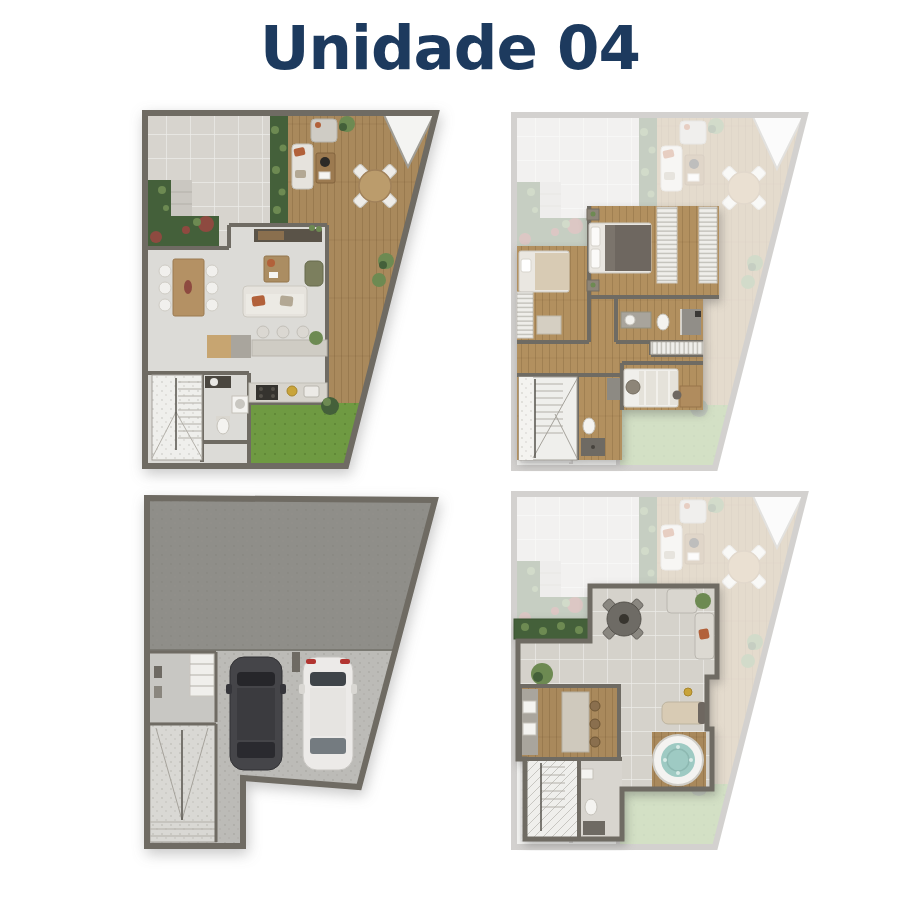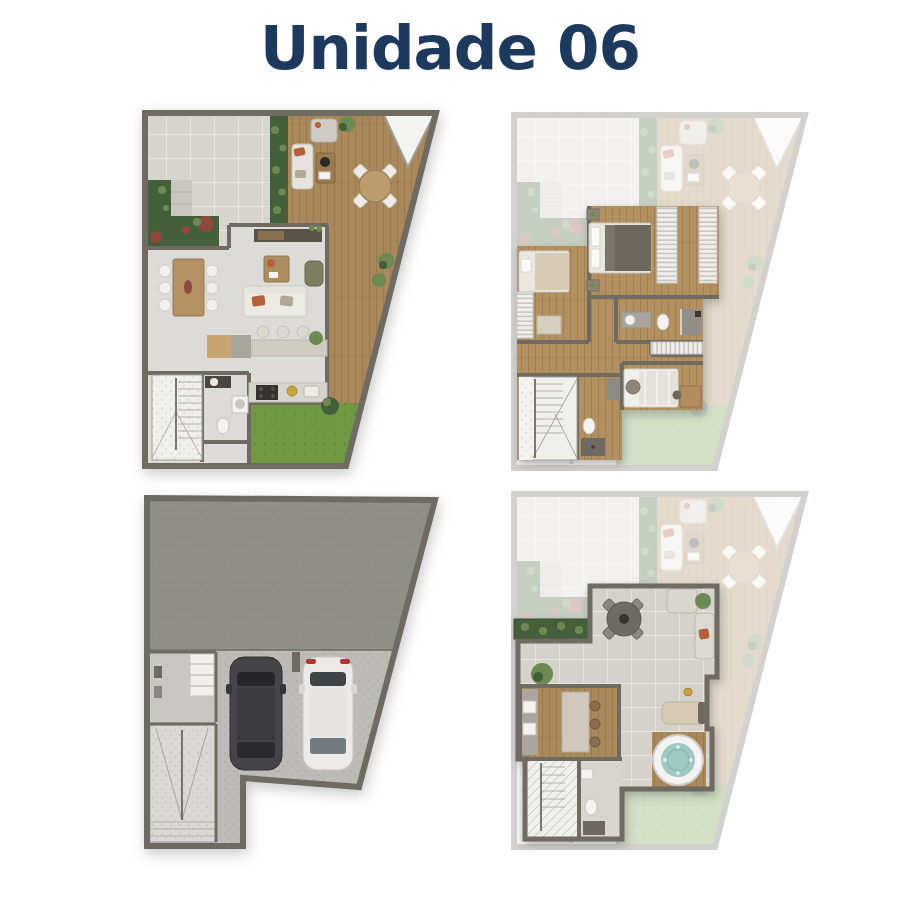--- a/index.html
+++ b/index.html
@@ -32,21 +32,21 @@
   .cWallOut{fill:none;stroke:var(--wall-dark);stroke-width:6;stroke-linejoin:miter;}
   .cWallOut5{fill:none;stroke:var(--wall-dark);stroke-width:5;stroke-linejoin:miter;}
   .thinGray{stroke:#b3b0a9;stroke-width:1;fill:none;}
   .thinGray2{stroke:#a5a29b;stroke-width:1;fill:none;}
 </style>
 </head>
 <body>
 
 <div class="canvas">
 
-  <h1 class="title">Unidade 06</h1>
+  <h1 class="title">Unidade 04</h1>
 
   <svg width="0" height="0" style="position:absolute" aria-hidden="true">
     <defs>
       <pattern id="pTile" width="24" height="24" patternUnits="userSpaceOnUse">
         <path d="M24,0H0V24" fill="none" stroke="rgba(255,255,255,.55)" stroke-width="1.4"></path>
       </pattern>
       <pattern id="pWood" width="7" height="58" patternUnits="userSpaceOnUse">
         <path d="M3.5,0V58" stroke="rgba(70,42,12,.16)" stroke-width="1"></path>
         <path d="M0,14H7" stroke="rgba(70,42,12,.10)" stroke-width="1"></path>
       </pattern>

